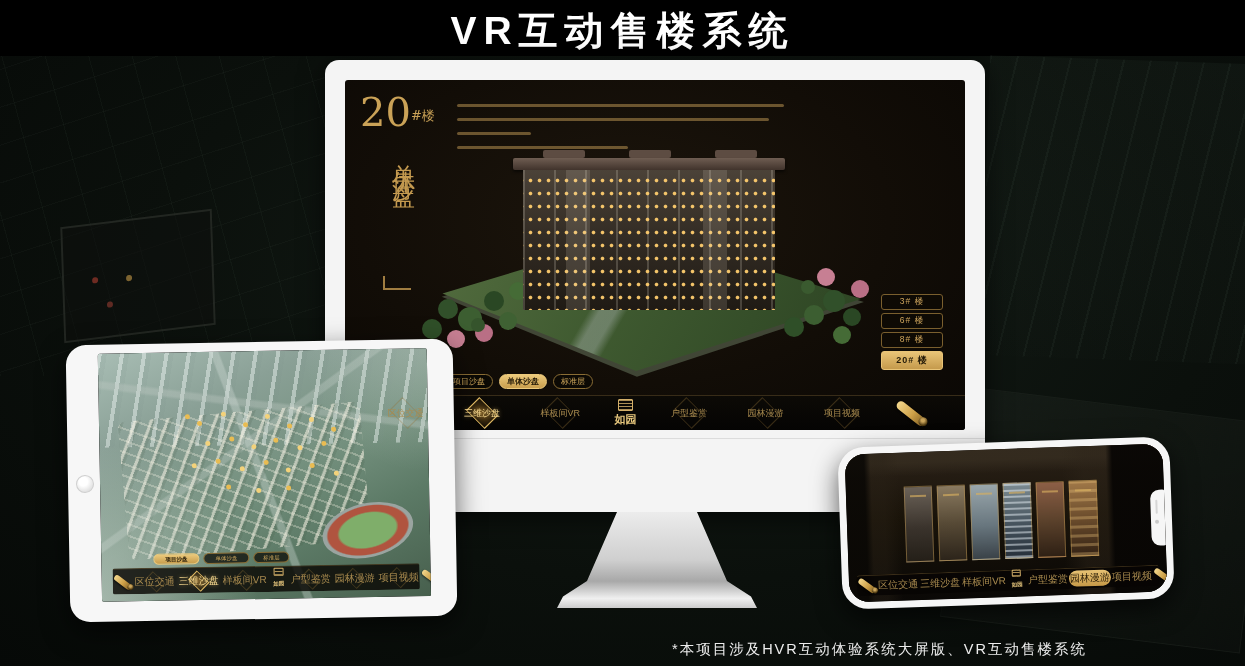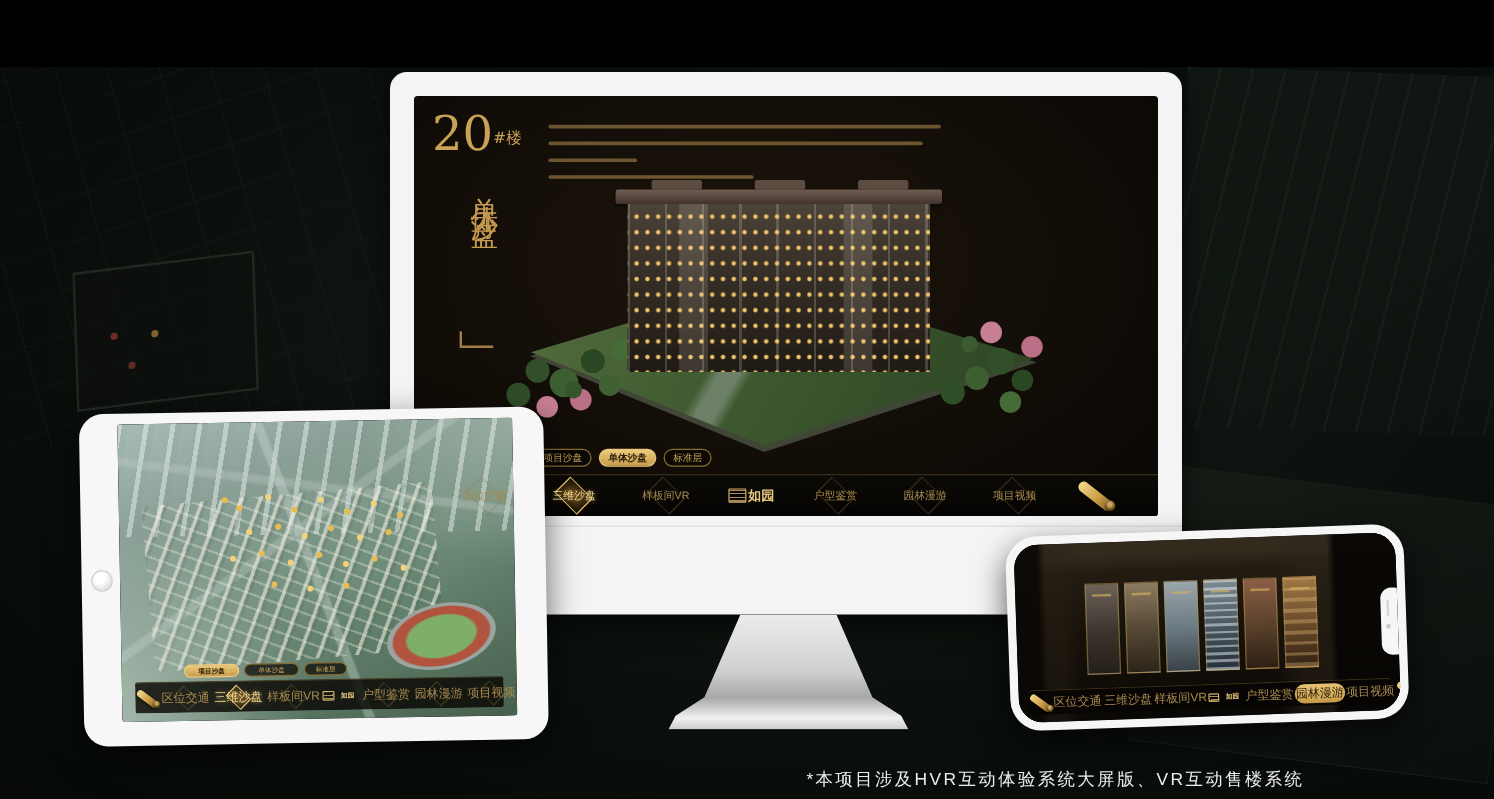--- a/index.html
+++ b/index.html
@@ -39,21 +39,21 @@
   .scroll.small{width:20px;height:6px;}
   .scroll.small::after{width:6px;height:6px;}
   .navbar{background:linear-gradient(#0c0a06,#050403);border-top:1px solid rgba(190,150,80,.28);
     display:flex;align-items:center;justify-content:space-evenly;}
   .nav-item{position:relative;color:#a98b4f;white-space:nowrap;padding:2px 6px;z-index:1;}
   .nav-item::before{content:"";position:absolute;left:50%;top:50%;width:22px;height:22px;z-index:-1;
     transform:translate(-50%,-50%) rotate(45deg) scale(1.1,.78);
     border:1px solid rgba(150,115,55,.35);}
   .nav-item.active{color:#f5d78e;text-shadow:0 0 4px rgba(240,200,110,.7);}
   .nav-item.active::before{border-color:rgba(235,195,105,.95);background:radial-gradient(circle,rgba(170,120,40,.55),rgba(60,40,10,.2));}
-  .nav-logo{display:flex;flex-direction:row;align-items:center;gap:1px;color:#e8c87e;
+  .nav-logo{display:flex;flex-direction:column;align-items:center;gap:1px;color:#e8c87e;
     font-family:"DejaVu Serif", serif;font-weight:bold;}
   .nav-logo .logo-glyph{width:13px;height:10px;border:1px solid #d4b06a;border-radius:1px;
     background:repeating-linear-gradient(0deg, rgba(212,176,106,.8) 0 1px, transparent 1px 3px);}
   .tiny{font-size:10px;transform:scale(.55);transform-origin:center;white-space:nowrap;}
   
   .monitor{position:absolute;left:325px;top:60px;width:660px;height:452px;background:#f4f4f4;
     border-radius:14px;box-shadow:0 6px 26px rgba(0,0,0,.65);}
   .monitor::after{content:"";position:absolute;left:0;right:0;top:378px;height:1px;background:#dcdcdc;}
   .m-screen{position:absolute;left:20px;top:20px;width:620px;height:350px;overflow:hidden;
     background:radial-gradient(ellipse at 45% 40%, #1c150c 0%, #120d07 55%, #0a0704 100%);
@@ -201,20 +201,21 @@
 <body>
 
 <div class="stage">
 
   <div class="bg-topband"></div>
   <div class="bg-map"></div>
   <div class="bg-sign"></div>
   <div class="bg-right"></div>
   <div class="bg-br"></div>
 
+  <div class="title">VR互动售楼系统</div>
 
   <div class="monitor">
     <div class="m-screen">
 
       <div class="hero">
         <span class="hero-number">20</span><span class="hero-unit">#楼</span>
       </div>
       <div class="hero-sub">单体沙盘</div>
 
       <div class="desc">
@@ -231,20 +232,26 @@
         <div class="trees right"></div>
         <div class="bld">
           <div class="gable g1"></div>
           <div class="gable g2"></div>
           <div class="gable g3"></div>
           <div class="bld-roof"></div>
           <div class="bld-body"></div>
         </div>
       </div>
 
+      <div class="floor-buttons">
+        <div class="floor-btn">3# 楼</div>
+        <div class="floor-btn">6# 楼</div>
+        <div class="floor-btn">8# 楼</div>
+        <div class="floor-btn active">20# 楼</div>
+      </div>
 
       <div class="m-subtabs">
         <div class="pill">项目沙盘</div>
         <div class="pill active">单体沙盘</div>
         <div class="pill">标准层</div>
       </div>
 
       <div class="m-nav navbar">
         <div class="nav-item">区位交通</div>
         <div class="nav-item active">三维沙盘</div>

